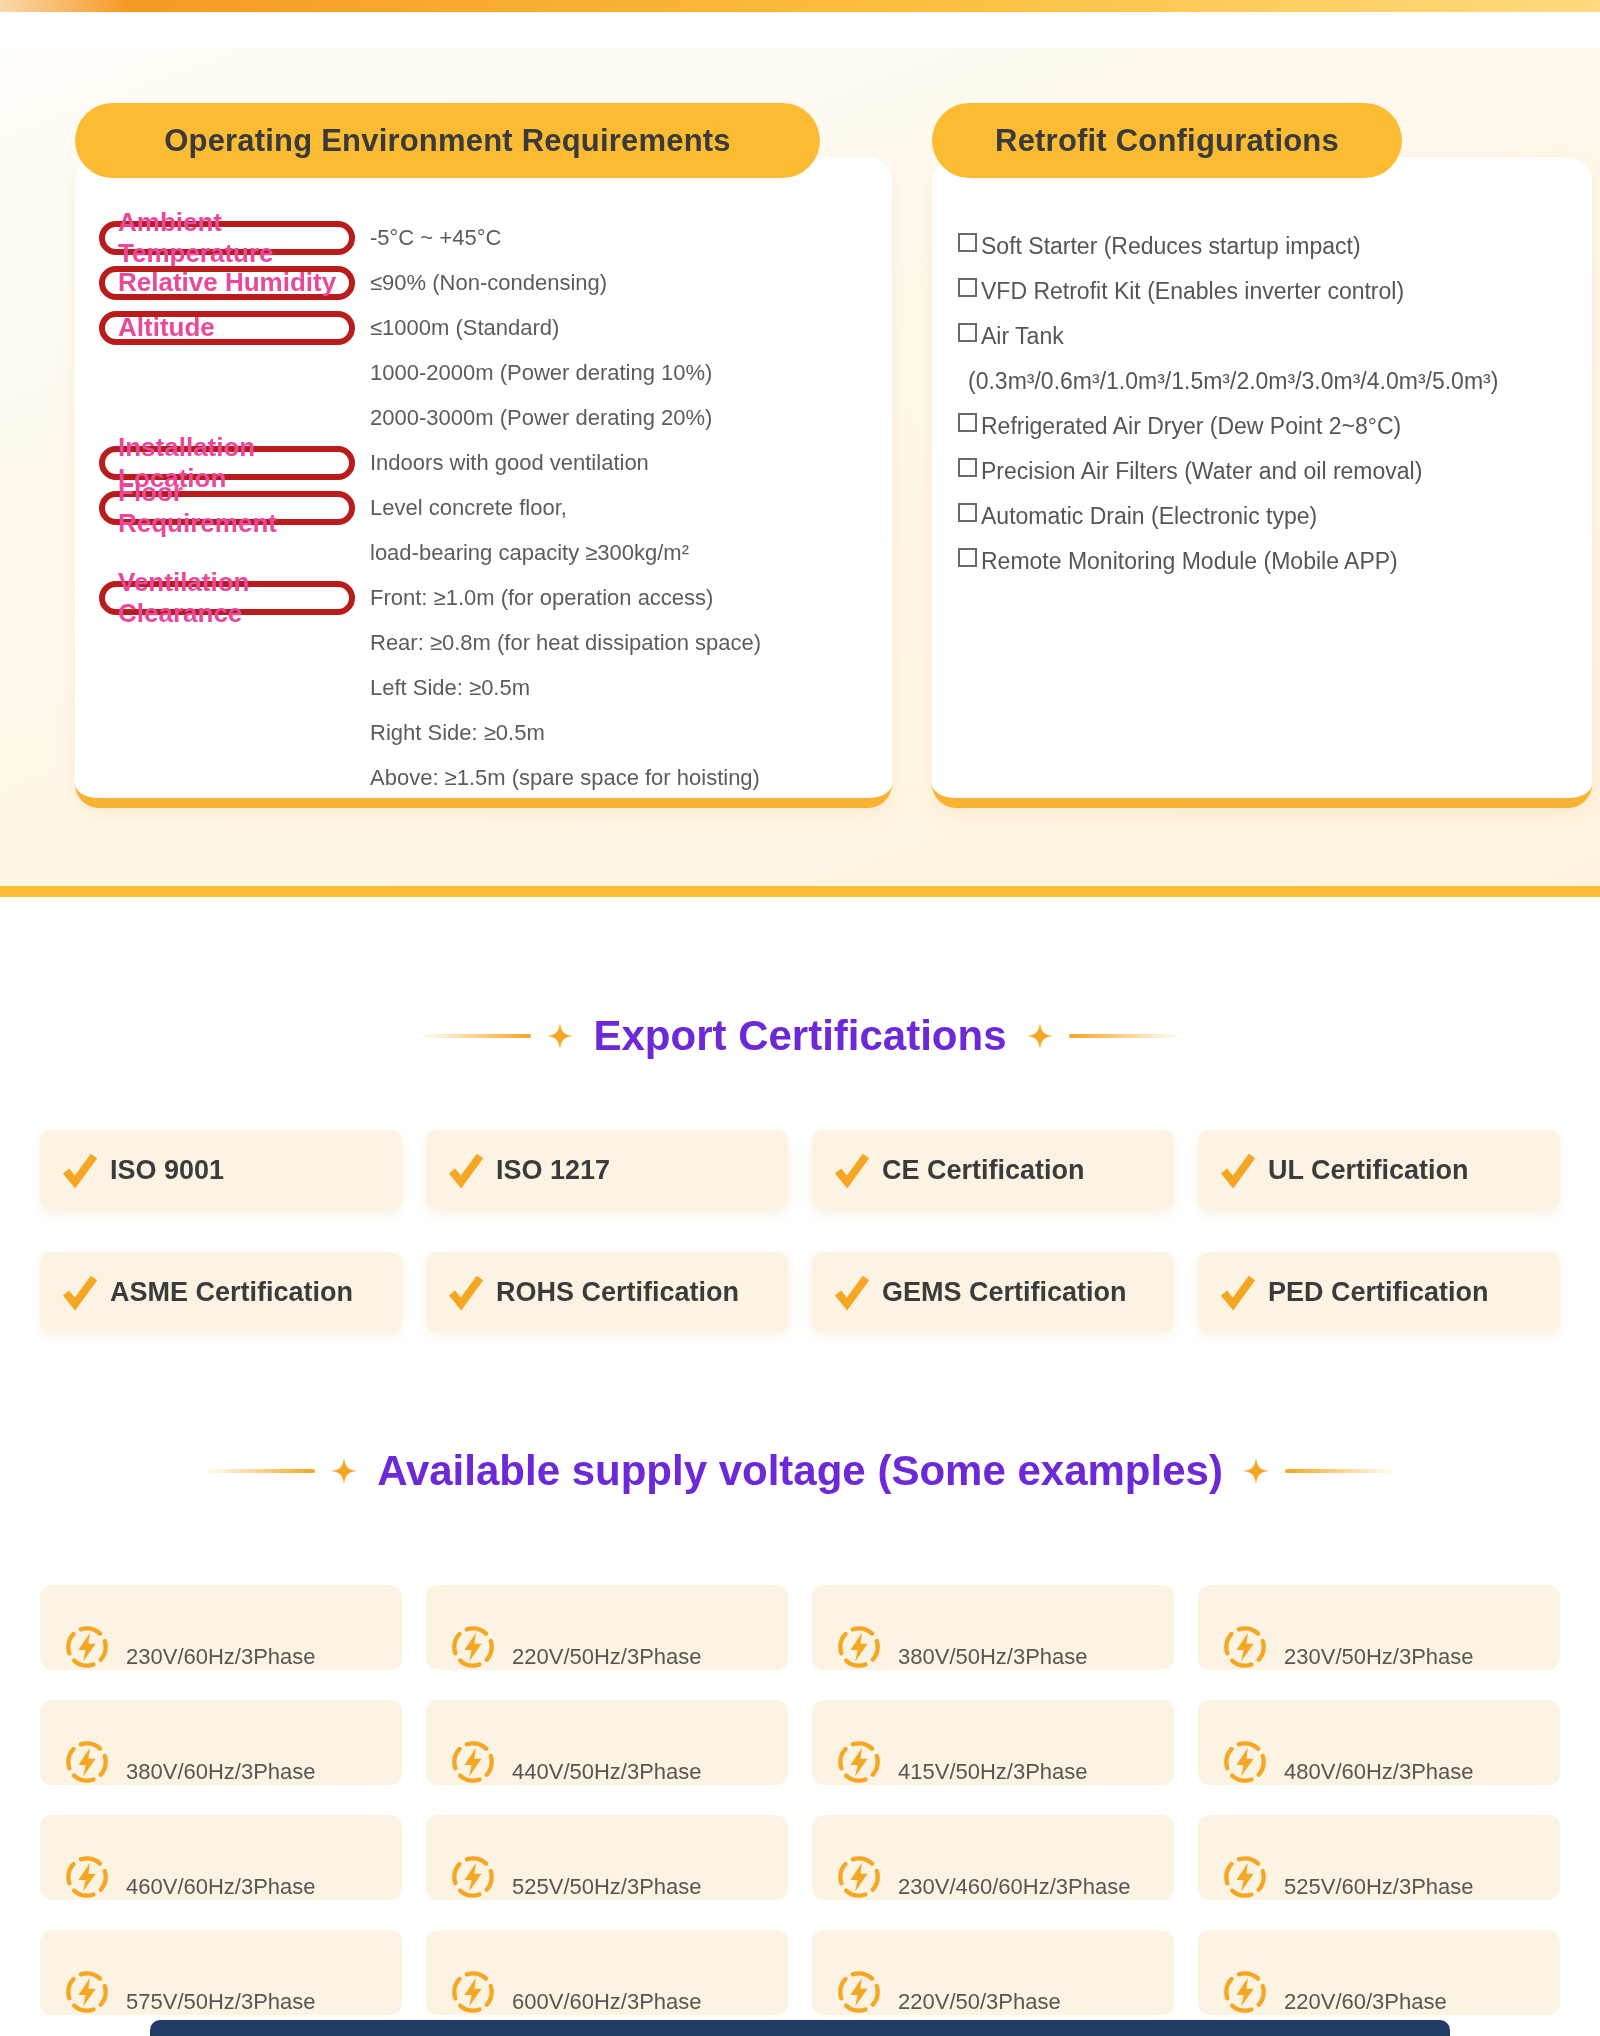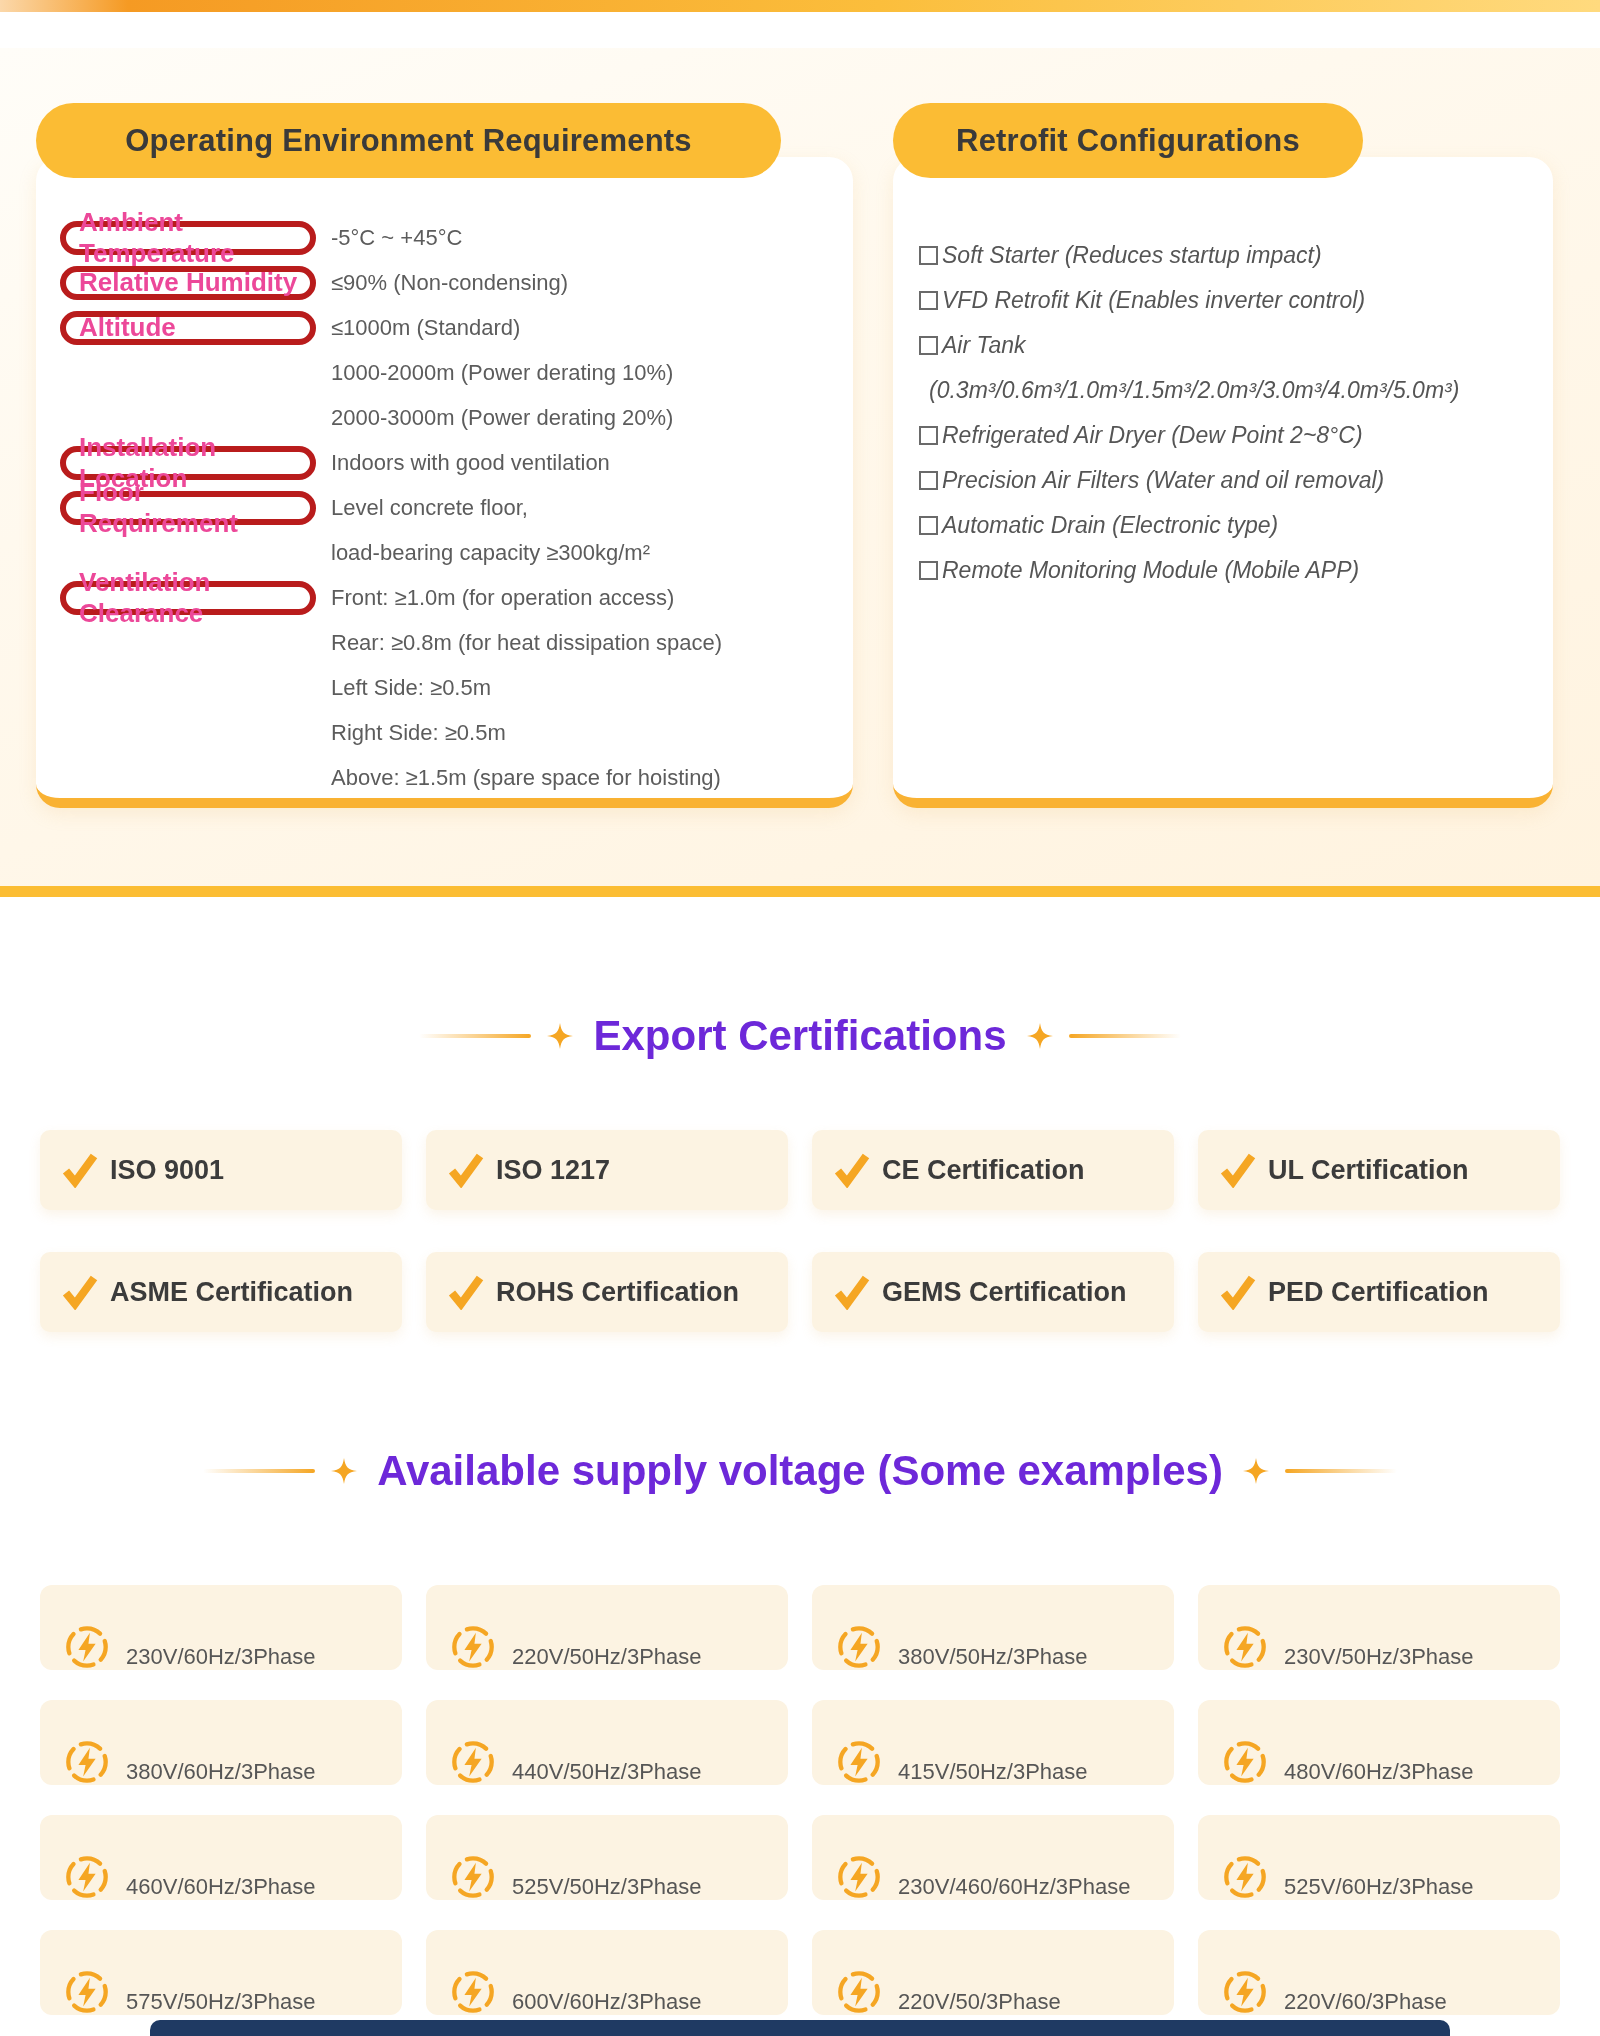--- a/index.html
+++ b/index.html
@@ -16,21 +16,21 @@
   .top-bar{
     width:100%;height:12px;
     background:linear-gradient(90deg,#F5992262 0%,#F59A23 8%,#FBBE3C 55%,#FFDA7E 100%);
   }
   
   .hero{
     margin-top:36px;
     height:838px;
     box-sizing:border-box;
     background:linear-gradient(160deg,#FFFDF8 0%,#FFF9EE 35%,#FFF3DF 100%);
-    padding:55px 35px 0 36px;
+    padding:55px 35px 0 75px;
     display:flex;
     gap:40px;
     align-items:flex-start;
   }
   .card{position:relative;}
   .card-header{
     position:relative;z-index:2;
     height:75px;line-height:75px;
     background:#FBBC34;
     border-radius:38px;
@@ -61,21 +61,21 @@
     border-radius:18px;
     background:#ffffff;
     display:flex;align-items:center;
     padding-left:13px;
     font-size:26px;font-weight:bold;color:#ec4899;
     flex:0 0 auto;
   }
   .pill.pill-spacer{border-color:transparent;background:transparent;}
   .env-value{margin-left:15px;font-size:22px;color:#5C5C5C;white-space:nowrap;}
 
-  .opt-item{display:flex;align-items:center;height:45px;font-size:23px;color:#555555;white-space:nowrap;font-style:italic;}
+  .opt-item{display:flex;height:45px;font-size:23px;color:#555555;white-space:nowrap;}
   .opt-item .checkbox{
     width:19px;height:19px;
     box-sizing:border-box;
     border:2px solid #6A6A6A;
     margin-right:4px;
     flex:0 0 auto;
   }
   .opt-item.no-box{padding-left:10px;}
 
   

